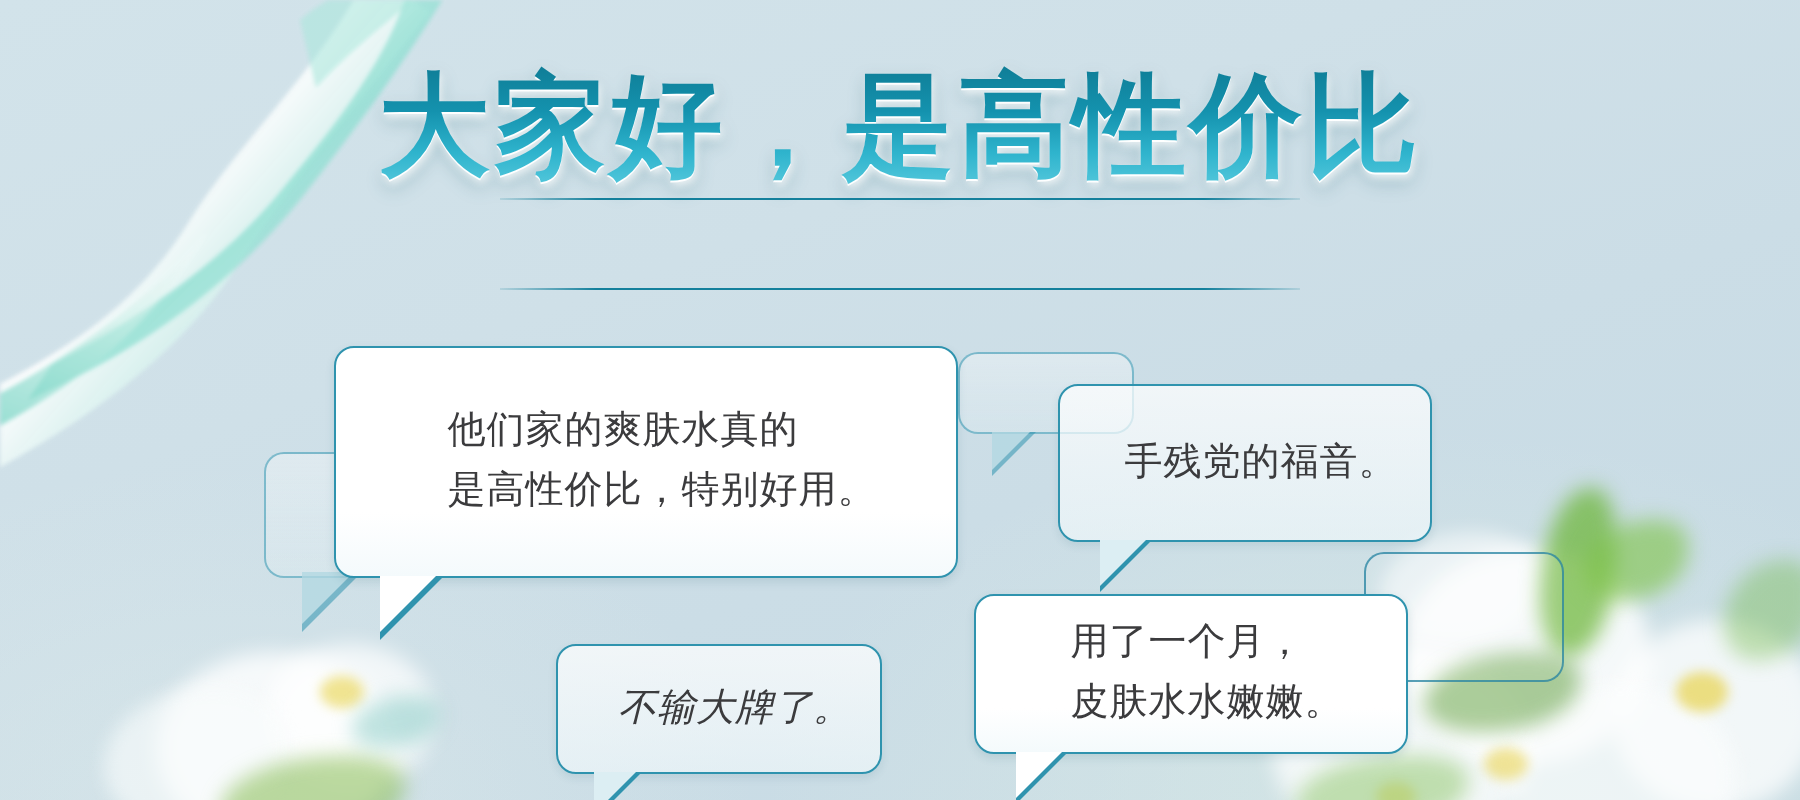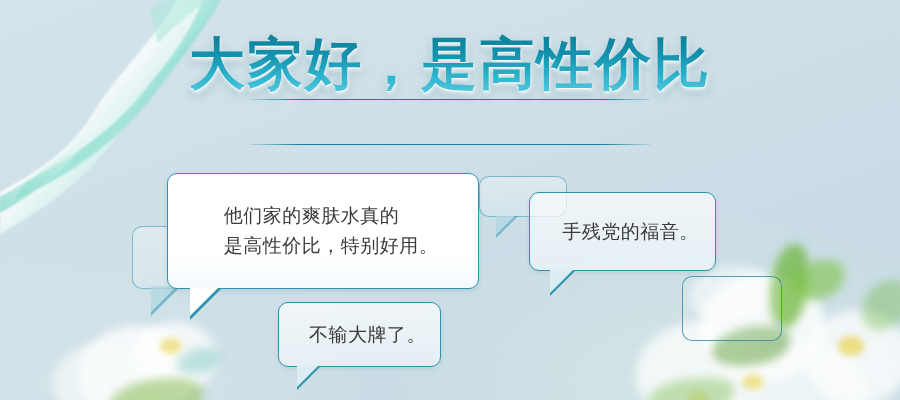--- a/index.html
+++ b/index.html
@@ -222,32 +222,38 @@
     <span class="tail tail-fill ghosty" style="left:18px; bottom:-24px;"></span>
   </div>
 
   <div class="bubble ghost" style="left:479px; top:176px; width:88px; height:41px;">
     <span class="tail tail-border faint" style="left:16px; bottom:-22px; border-right-width:22px; border-top-width:22px;"></span>
     <span class="tail tail-fill ghosty" style="left:16px; bottom:-19px; border-right-width:19px; border-top-width:19px;"></span>
   </div>
 
   <div class="bubble ghost-outline" style="left:682px; top:276px; width:100px; height:65px;"></div>
 
-  <div class="bubble frost" style="left:278px; top:302px; width:163px; height:65px;">
+  <div class="bubble frost" style="left:278px; top:322px; width:163px; height:65px;font-style:italic;">
     <span class="btext">不输大牌了。</span>
     <span class="tail tail-border" style="left:18px; bottom:-24px; border-right-width:24px; border-top-width:24px;"></span>
     <span class="tail tail-fill frosty" style="left:18px; bottom:-21px; border-right-width:21px; border-top-width:21px;"></span>
   </div>
 
   <div class="bubble frost" style="left:529px; top:192px; width:187px; height:79px;">
     <span class="btext">手残党的福音。</span>
     <span class="tail tail-border" style="left:20px; bottom:-26px; border-right-width:26px; border-top-width:26px;"></span>
     <span class="tail tail-fill frosty" style="left:20px; bottom:-23px; border-right-width:23px; border-top-width:23px;"></span>
   </div>
 
+  <div class="bubble solid" style="left:487px; top:297px; width:217px; height:80px;">
+    <span class="btext">用了一个月，
+皮肤水水嫩嫩。</span>
+    <span class="tail tail-border" style="left:20px; bottom:-26px; border-right-width:26px; border-top-width:26px;"></span>
+    <span class="tail tail-fill" style="left:20px; bottom:-23px; border-right-width:23px; border-top-width:23px;"></span>
+  </div>
 
   <div class="bubble solid" style="left:167px; top:173px; width:312px; height:116px;">
     <span class="btext">他们家的爽肤水真的
 是高性价比，特别好用。</span>
     <span class="tail tail-border" style="left:22px; bottom:-32px; border-right-width:32px; border-top-width:32px;"></span>
     <span class="tail tail-fill" style="left:22px; bottom:-28px; border-right-width:28px; border-top-width:28px;"></span>
   </div>
 
 </div>
 

